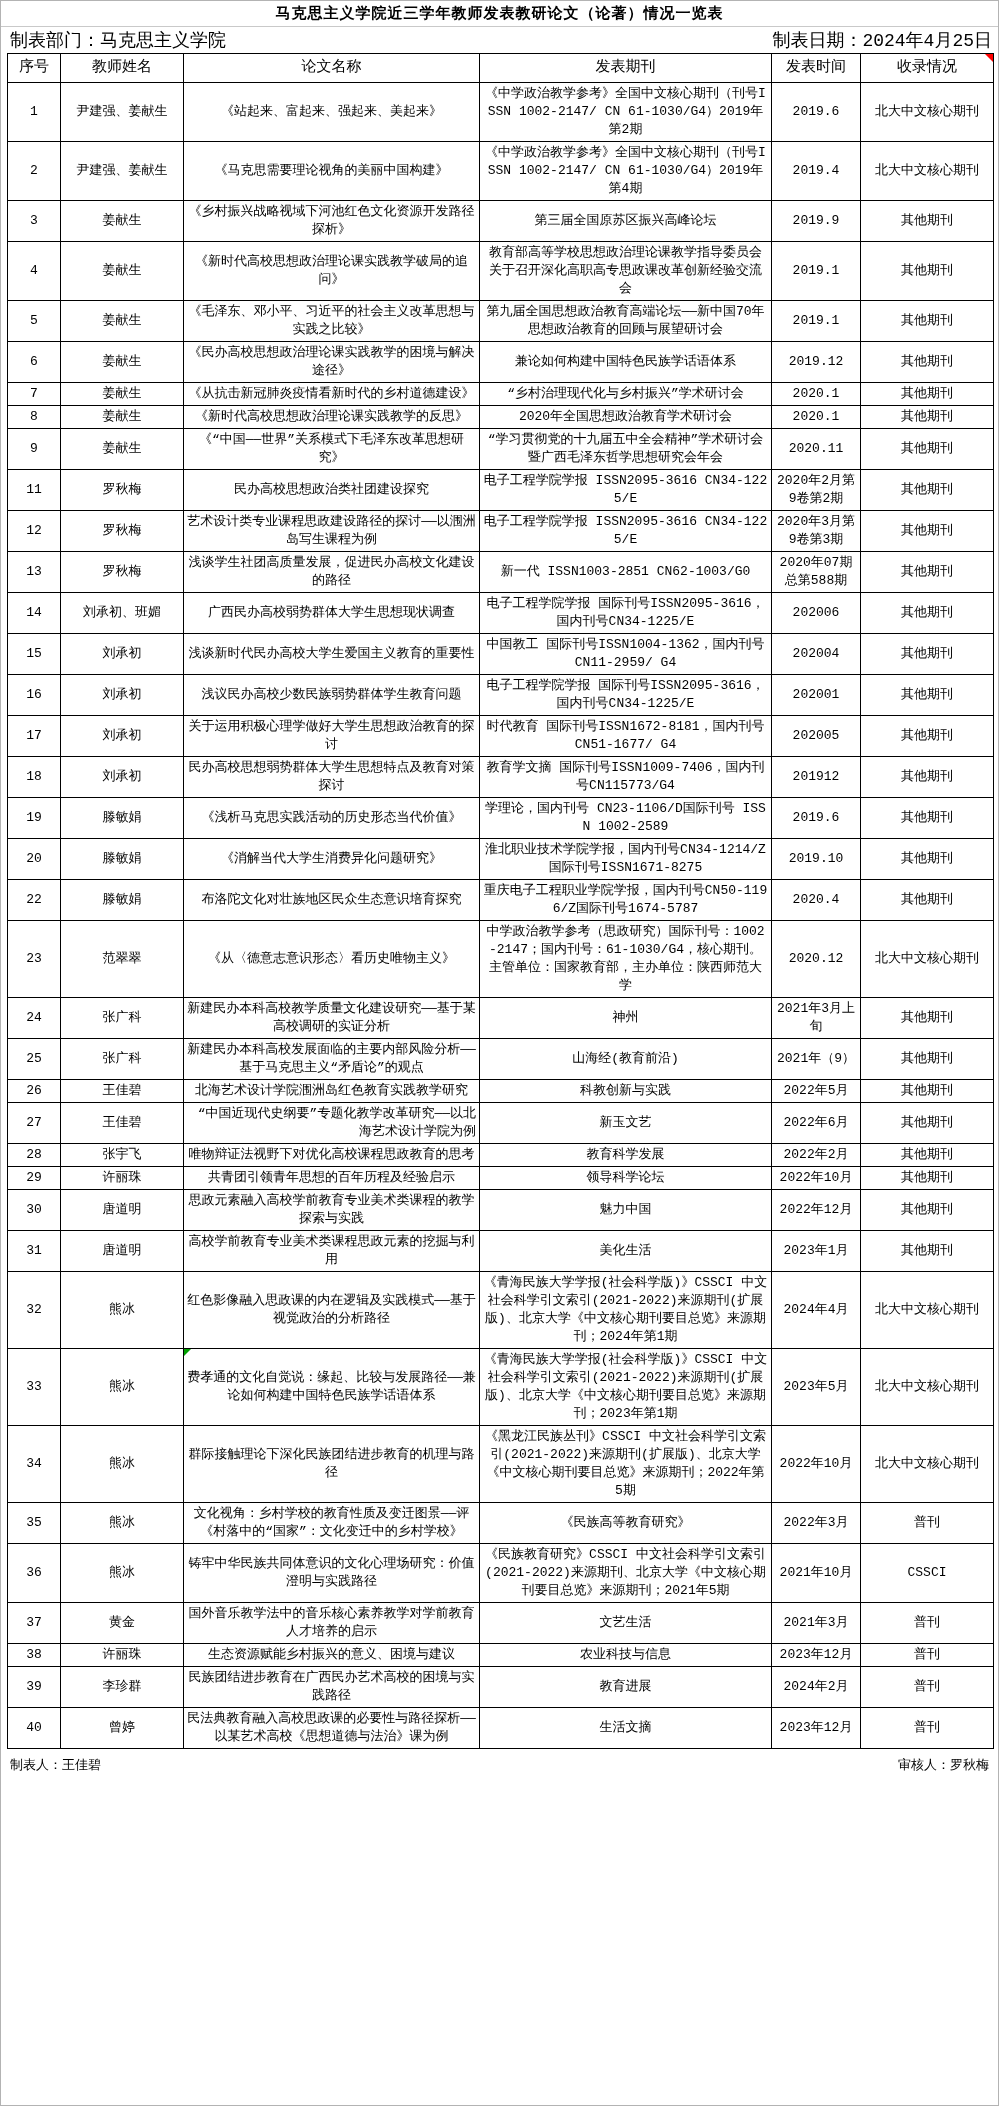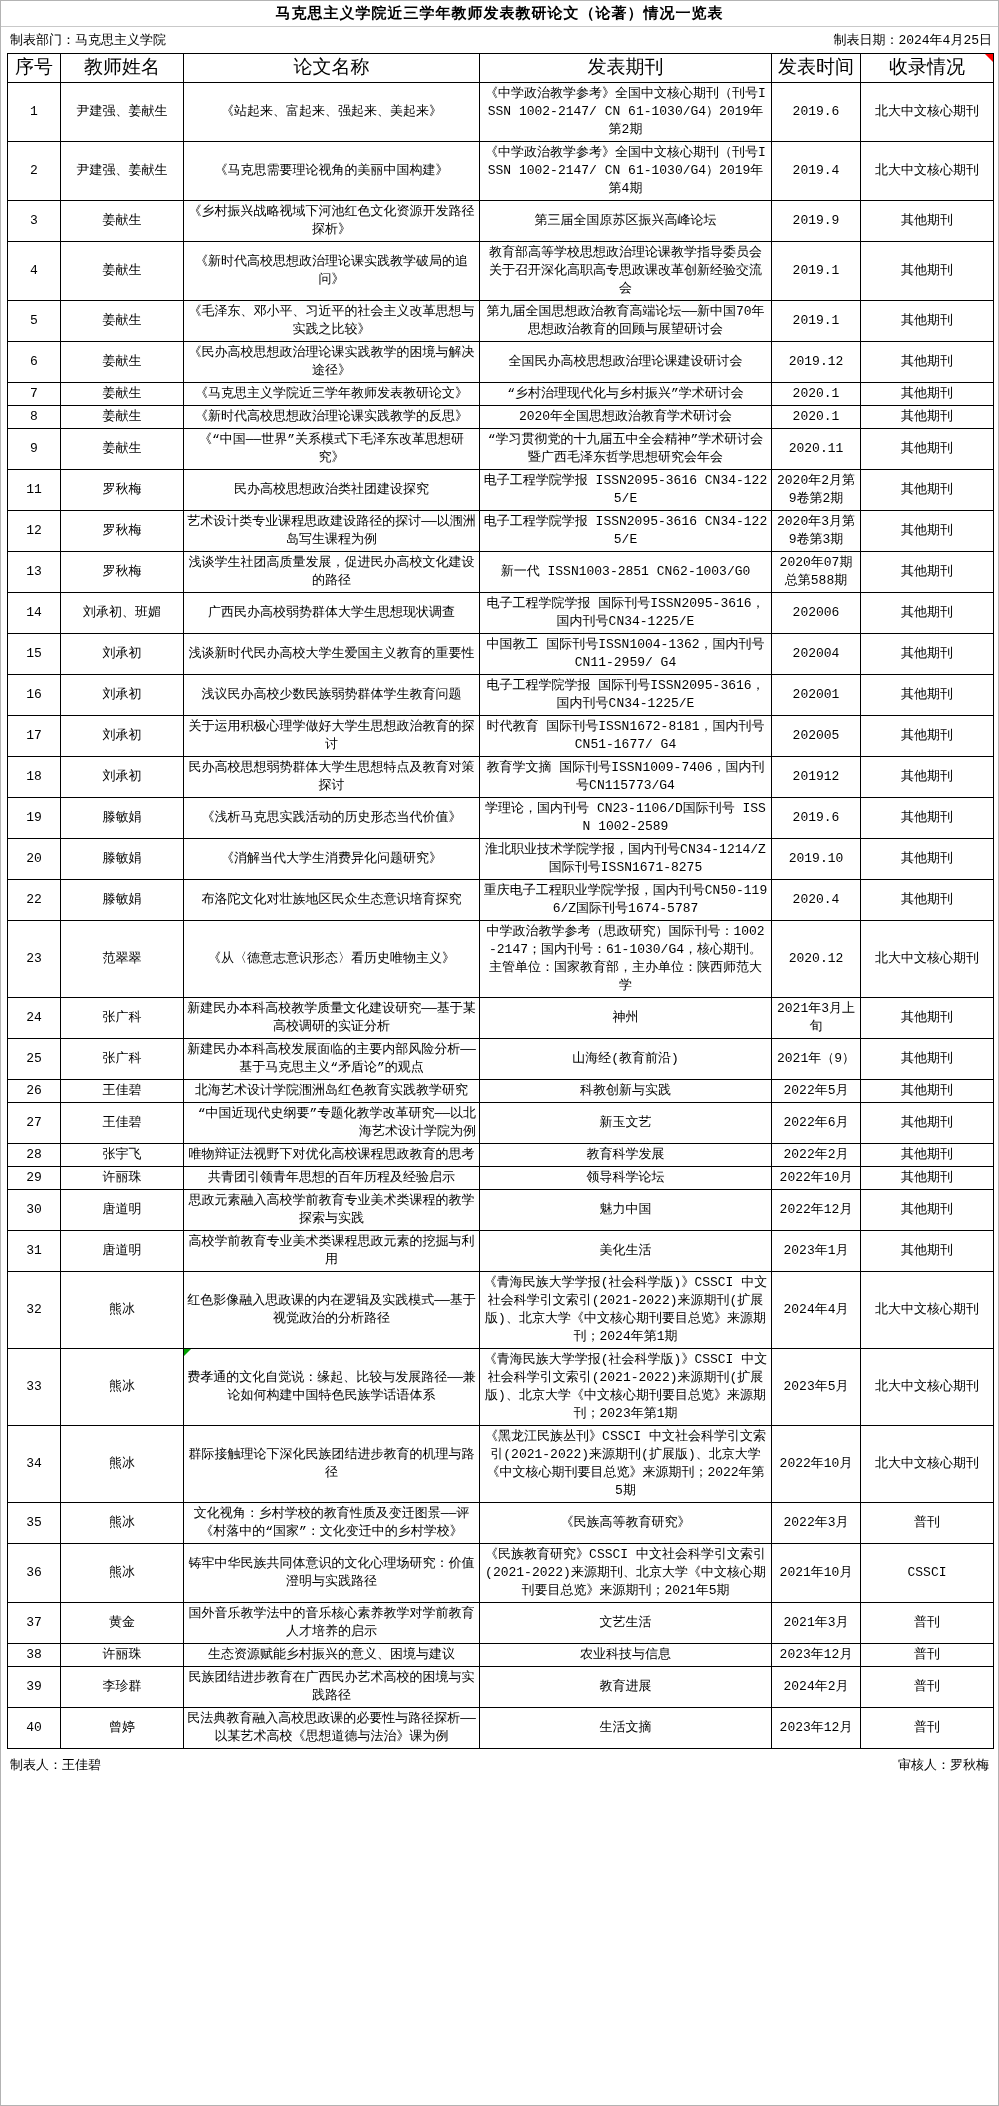--- a/index.html
+++ b/index.html
@@ -22,42 +22,42 @@
   .title-row{
     height:25px;
     display:flex;align-items:center;justify-content:center;
     border-bottom:1px solid #c9c9c9;
     font-size:15px;font-weight:bold;letter-spacing:1px;
   }
   .meta-row{
     height:26px;
     display:flex;align-items:center;justify-content:space-between;
     padding:0 6px 0 9px;
-    font-size:13px;
+    font-size:18px;
   }
   table.papers{
     border-collapse:collapse;
     table-layout:fixed;
     width:986px;
     margin-left:6px;
   }
   table.papers th, table.papers td{
     border:1px solid var(--ink);
     text-align:center;
     vertical-align:middle;
     font-size:13px;
     line-height:18px;
     padding:2px 3px;
     word-break:break-all;
     overflow:hidden;
   }
   table.papers th{
     height:24px;
     font-weight:normal;
-    font-size:19px;
+    font-size:15px;
     position:relative;
   }
   td.cell-title{position:relative;}
   .corner-comment{
     position:absolute;top:0;right:0;width:0;height:0;
     border-top:8px solid var(--comment);
     border-left:8px solid transparent;
   }
   .corner-error{
     position:absolute;top:0;left:0;width:0;height:0;
@@ -142,28 +142,28 @@
           <td>姜献生</td>
           <td class="cell-title">《毛泽东、邓小平、习近平的社会主义改革思想与实践之比较》</td>
           <td>第九届全国思想政治教育高端论坛——新中国70年思想政治教育的回顾与展望研讨会</td>
           <td>2019.1</td>
           <td>其他期刊</td>
         </tr>
         <tr>
           <td>6</td>
           <td>姜献生</td>
           <td class="cell-title">《民办高校思想政治理论课实践教学的困境与解决途径》</td>
-          <td>全国民办高校思想政治理论课建设研讨会</td>
+          <td>兼论如何构建中国特色民族学话语体系</td>
           <td>2019.12</td>
           <td>其他期刊</td>
         </tr>
         <tr>
           <td>7</td>
           <td>姜献生</td>
-          <td class="cell-title">《马克思主义学院近三学年教师发表教研论文》</td>
+          <td class="cell-title">《从抗击新冠肺炎疫情看新时代的乡村道德建设》</td>
           <td>“乡村治理现代化与乡村振兴”学术研讨会</td>
           <td>2020.1</td>
           <td>其他期刊</td>
         </tr>
         <tr>
           <td>8</td>
           <td>姜献生</td>
           <td class="cell-title">《新时代高校思想政治理论课实践教学的反思》</td>
           <td>2020年全国思想政治教育学术研讨会</td>
           <td>2020.1</td>

